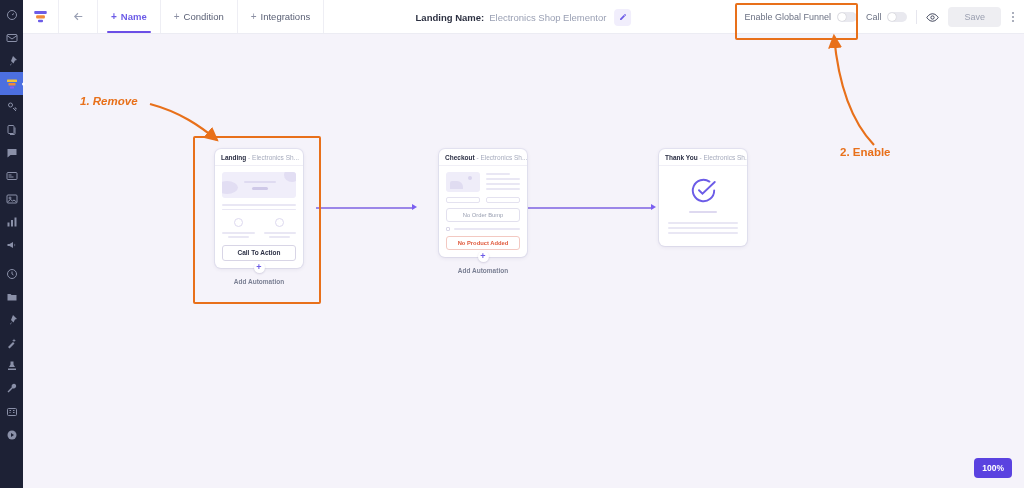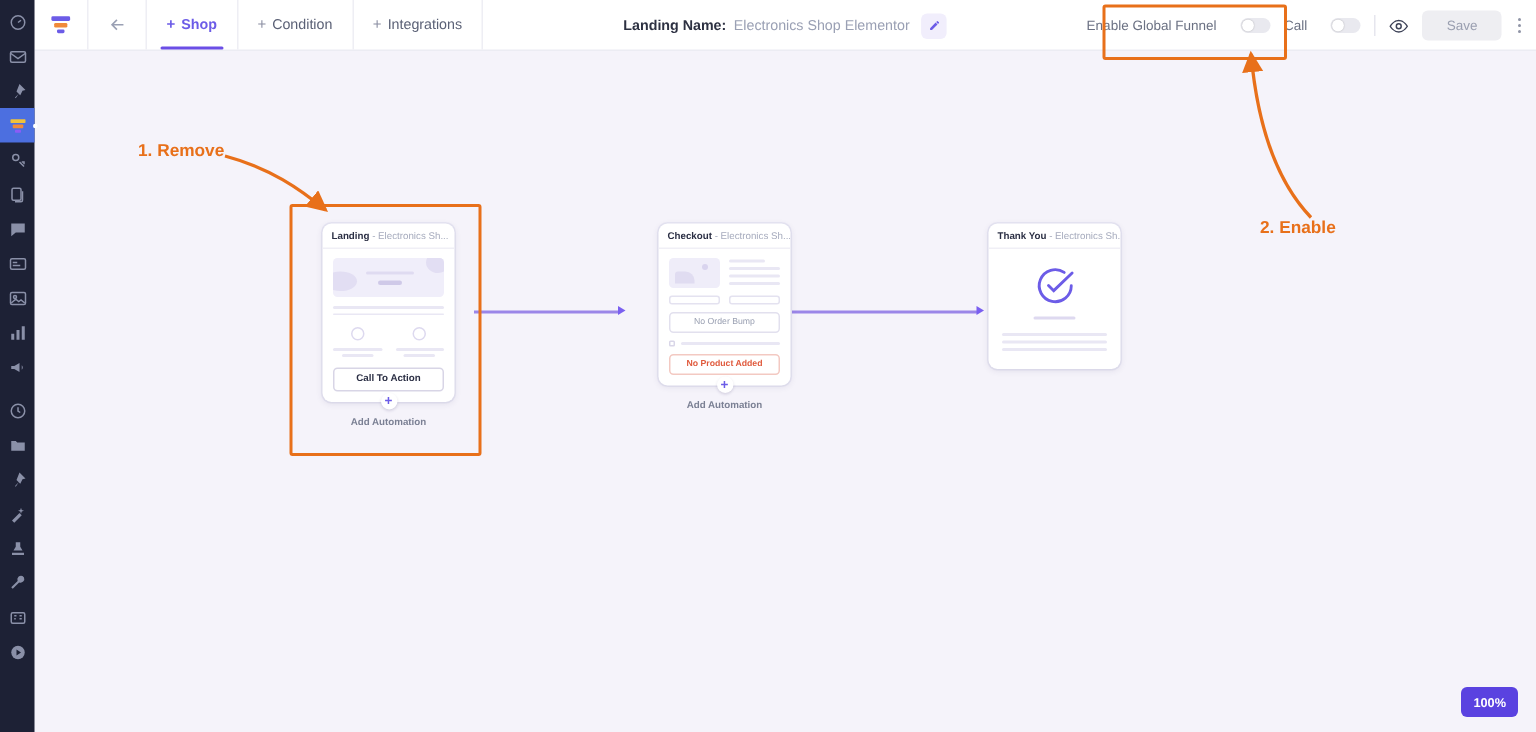--- a/index.html
+++ b/index.html
@@ -70,21 +70,21 @@
   .fn-edit {
     width: 17px; height: 17px; border-radius: 4px; background: #f1eefc;
     display: flex; align-items: center; justify-content: center; color: #6c5ce7;
     margin-left: 3px;
   }
   .fn-edit svg { width: 8px; height: 8px; }
   .top-right {
     position: absolute; right: 0; top: 0; height: 34px;
     display: flex; align-items: center; gap: 9px; padding-right: 8px;
   }
-  .tgl-group { display: flex; align-items: center; gap: 16px; }
+  .tgl-group { display: flex; align-items: center; gap: 6px; }
   .tgl-label { font-size: 9px; color: #6b7183; }
   .switch {
     width: 20px; height: 10px; border-radius: 6px; background: #e9e9ef;
     position: relative; flex: none;
   }
   .switch::after {
     content: ""; position: absolute; left: 1px; top: 1px;
     width: 8px; height: 8px; border-radius: 50%; background: #ffffff;
     box-shadow: 0 0 1px rgba(0,0,0,.3);
   }
@@ -301,21 +301,21 @@
     </div>
     <div class="back-cell">
       <svg width="13" height="13" viewBox="0 0 24 24" fill="none" stroke="currentColor" stroke-width="2">
           <path d="M19 12H5M11 6l-6 6 6 6"></path>
         </svg>
     </div>
 
     <div class="tabs">
       <div class="tab active">
         <span class="plus">+</span>
-        <span>Shop</span>
+        <span>Name</span>
       </div>
       <div class="tab">
         <span class="plus">+</span>
         <span>Condition</span>
       </div>
       <div class="tab">
         <span class="plus">+</span>
         <span>Integrations</span>
       </div>
     </div>
@@ -465,16 +465,16 @@
   <svg class="anno-svg">
     <defs>
       <marker id="ah" markerWidth="7" markerHeight="7" refX="5.5" refY="3.2" orient="auto">
         <path d="M0,0 L6.5,3.2 L0,6.4 z" fill="#e8701a"></path>
       </marker>
     </defs>
     <path d="M150,104 C180,112 200,126 217,140" stroke="#e8701a" stroke-width="2.2" fill="none" marker-end="url(#ah)"></path>
     <path d="M874,145 C850,120 838,80 834,36" stroke="#e8701a" stroke-width="2.2" fill="none" marker-end="url(#ah)"></path>
   </svg>
 
-  <div class="anno-text" style="left:92px; top:95px;">1. Remove</div>
+  <div class="anno-text" style="left:80px; top:95px;font-style:italic;">1. Remove</div>
   <div class="anno-text" style="left:840px; top:146px;">2. Enable</div>
 
 </div>
 
 </body></html>

